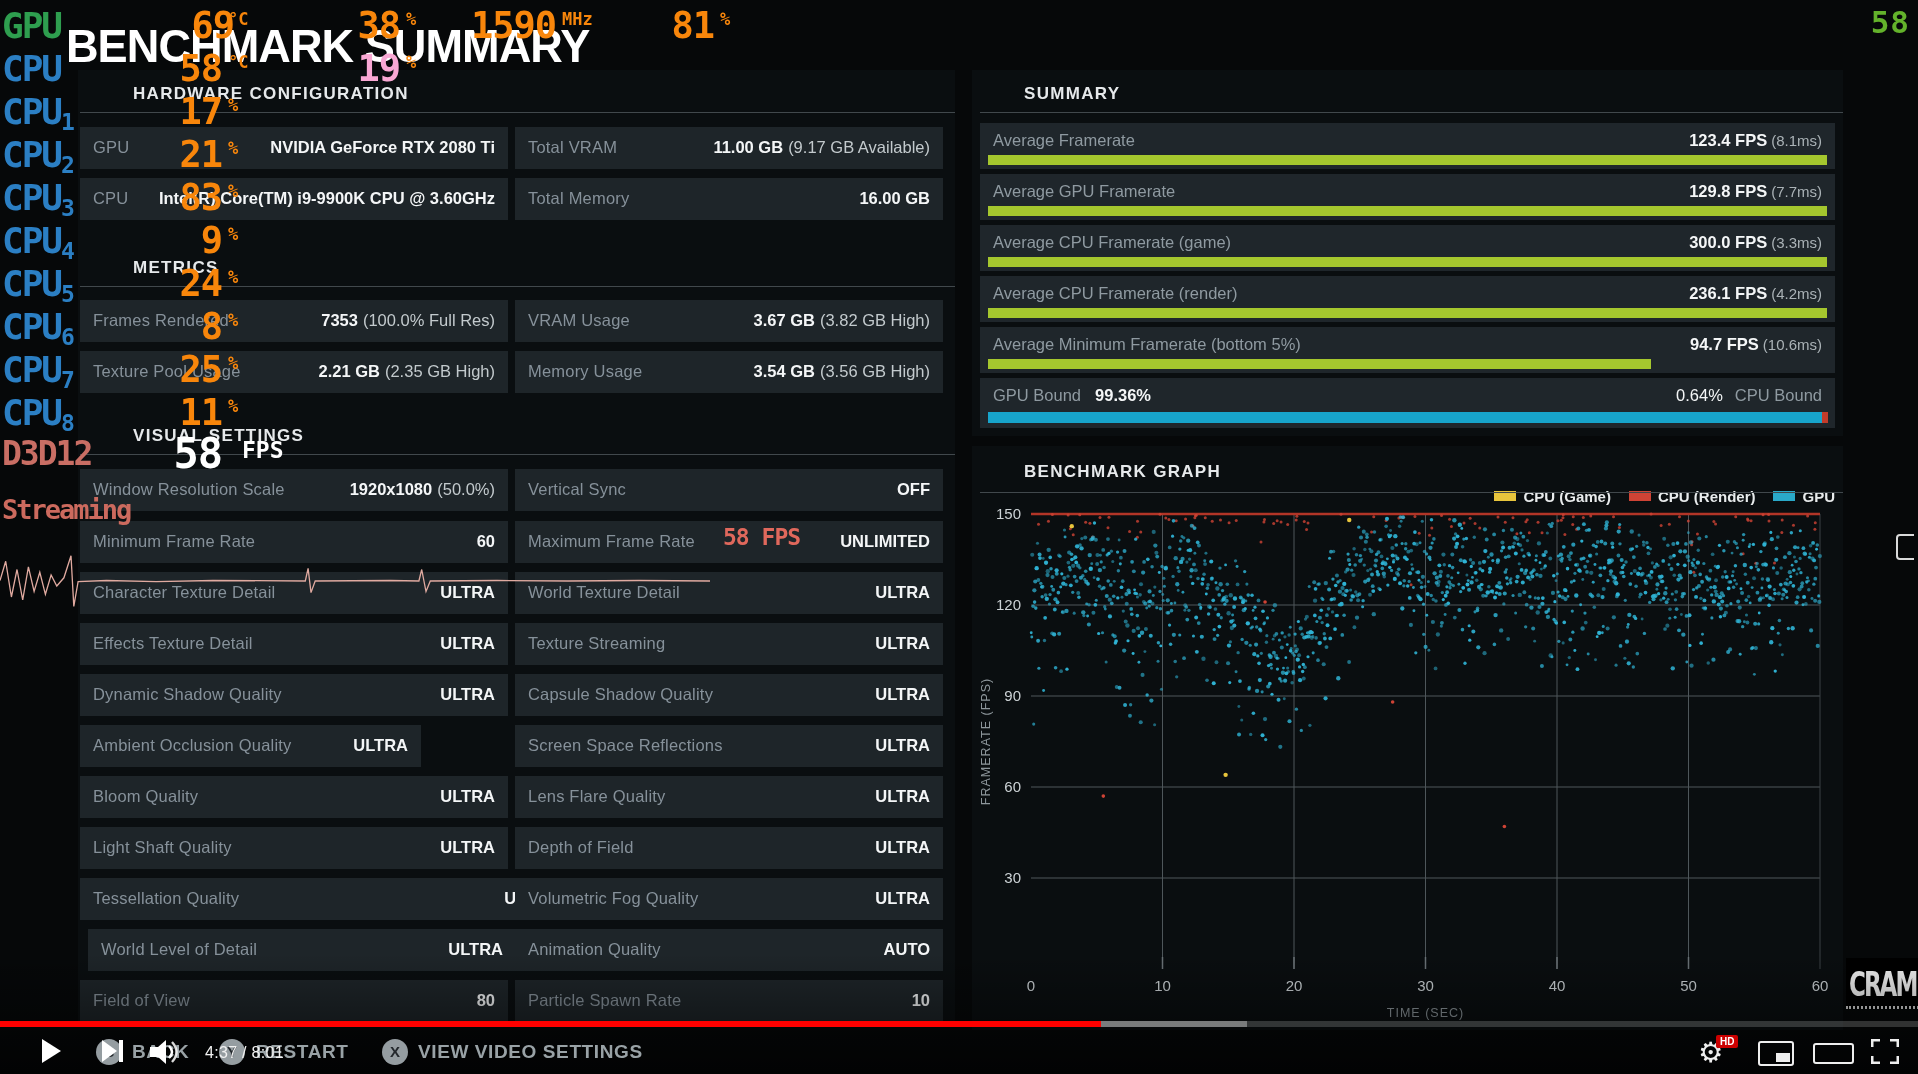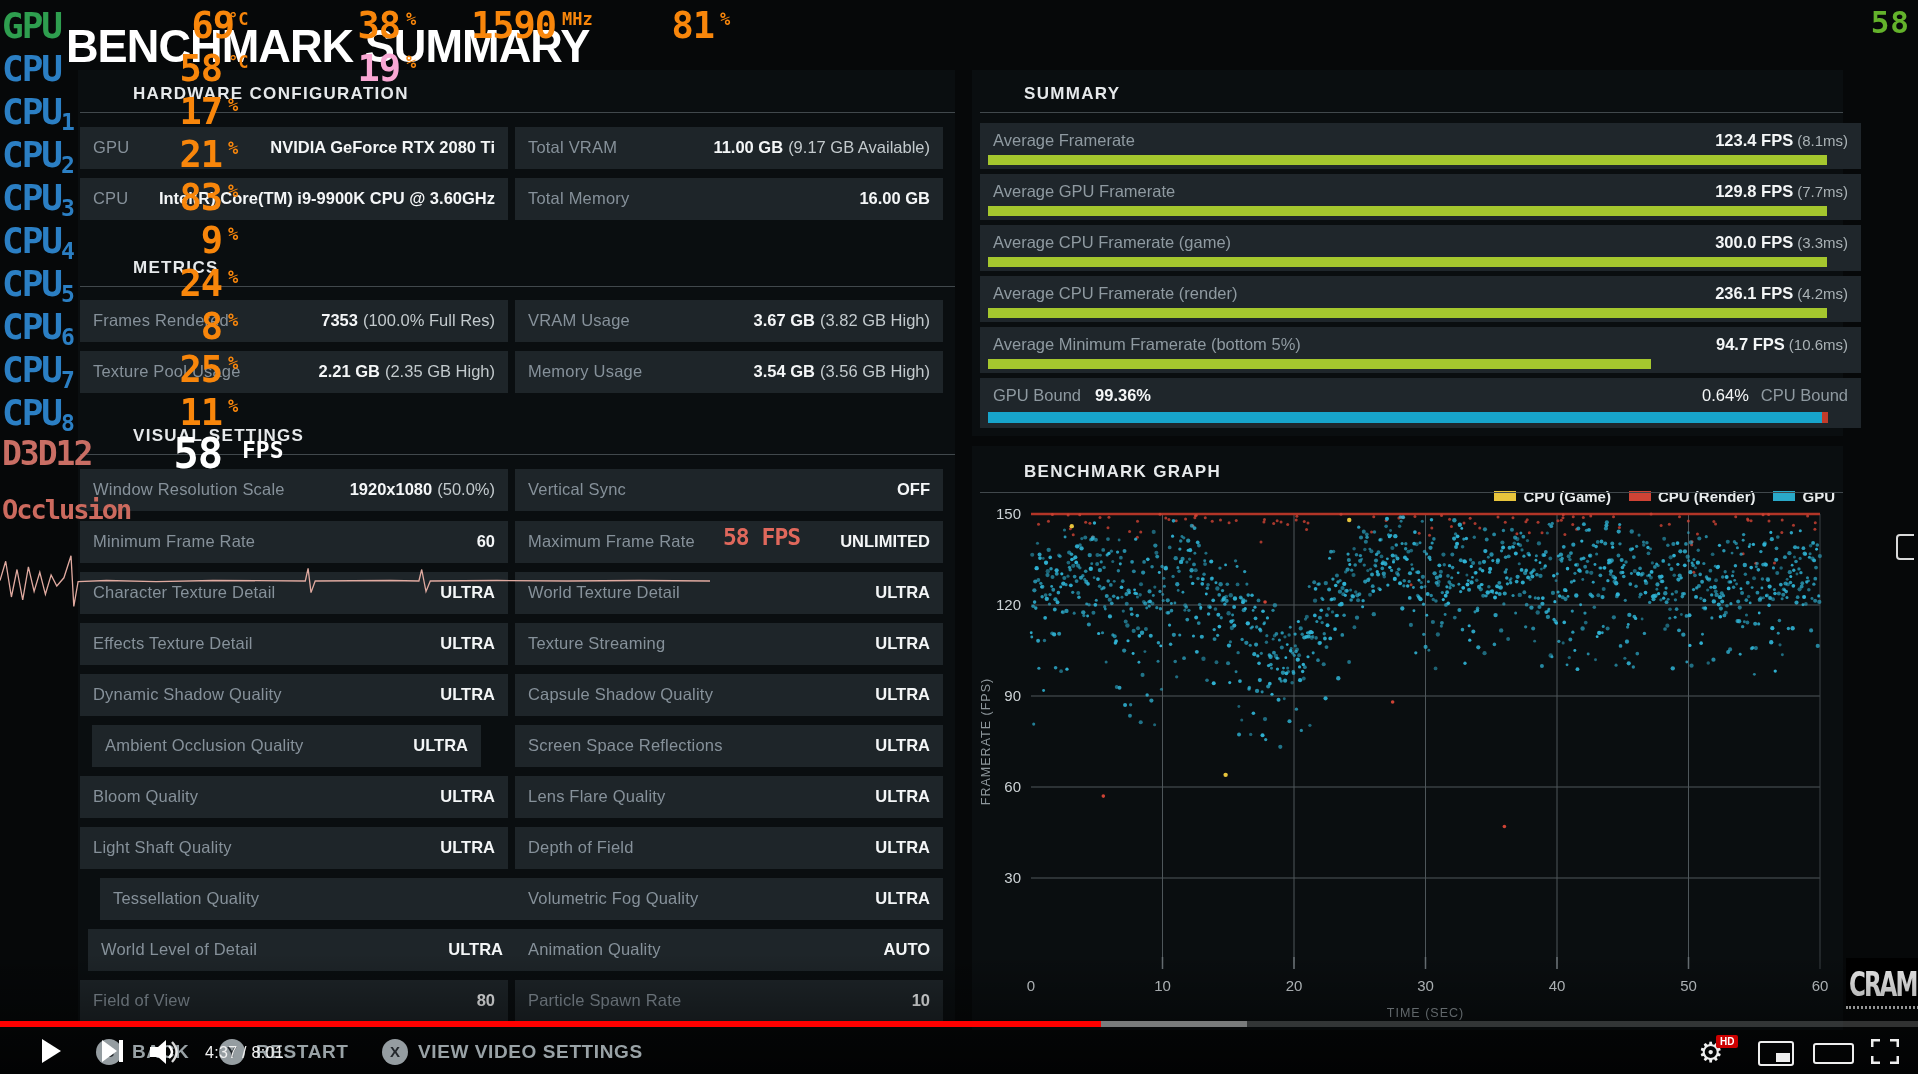--- a/index.html
+++ b/index.html
@@ -10,21 +10,21 @@
   .panel{position:absolute;background:rgba(12,16,19,0.72);}
   .sec-header{position:absolute;color:#e6e9eb;font-size:17px;font-weight:bold;letter-spacing:1.3px;margin-left:41px;}
   .sec-line{position:absolute;height:1px;background:#41484c;}
   .cell{position:absolute;height:42px;background:#1e2529;}
   .cell .lbl{position:absolute;left:13px;top:11px;font-size:16.5px;color:#86919a;letter-spacing:.2px;white-space:nowrap;}
   .cell .val{position:absolute;right:13px;top:11px;font-size:16.5px;color:#f4f6f7;font-weight:bold;white-space:nowrap;}
   .cell .val .note{font-weight:normal;color:#c3cacd;margin-left:5px;}
   .title{position:absolute;left:66px;top:18px;font-size:47px;font-weight:800;color:#ffffff;
          letter-spacing:-1px;transform:scaleX(.96);transform-origin:left;}
   
-  .srow{position:absolute;background:#1f262b;padding-left:26px;}
+  .srow{position:absolute;background:#1f262b;}
   .srow .lbl{position:absolute;left:13px;top:8px;font-size:16.5px;color:#8f9aa1;white-space:nowrap;}
   .srow .val{position:absolute;right:13px;top:8px;font-size:16.5px;color:#f4f6f7;font-weight:bold;white-space:nowrap;}
   .srow .val .note{font-weight:normal;color:#aab2b6;font-size:15px;margin-left:4px;}
   .bar{position:absolute;height:10px;}
   
   .legend{position:absolute;display:flex;align-items:center;gap:18px;}
   .legend .item{display:flex;align-items:center;gap:7px;}
   .legend .sw{width:22px;height:10px;display:inline-block;}
   .legend .tx{color:#e8ebec;font-size:15px;font-weight:bold;}
   
@@ -122,21 +122,21 @@
         <div class="val"><span>ULTRA</span></div>
       </div>
       <div class="cell" style="left: 80px; top: 674px; width: 428px;">
         <div class="lbl">Dynamic Shadow Quality</div>
         <div class="val"><span>ULTRA</span></div>
       </div>
       <div class="cell" style="left: 515px; top: 674px; width: 428px;">
         <div class="lbl">Capsule Shadow Quality</div>
         <div class="val"><span>ULTRA</span></div>
       </div>
-      <div class="cell" style="left: 92px; top: 725px; width: 341px; padding-left: 48px;">
+      <div class="cell" style="left: 80px; top: 725px; width: 341px;">
         <div class="lbl">Ambient Occlusion Quality</div>
         <div class="val"><span>ULTRA</span></div>
       </div>
       <div class="cell" style="left: 515px; top: 725px; width: 428px;">
         <div class="lbl">Screen Space Reflections</div>
         <div class="val"><span>ULTRA</span></div>
       </div>
       <div class="cell" style="left: 80px; top: 776px; width: 428px;">
         <div class="lbl">Bloom Quality</div>
         <div class="val"><span>ULTRA</span></div>
@@ -146,21 +146,21 @@
         <div class="val"><span>ULTRA</span></div>
       </div>
       <div class="cell" style="left: 80px; top: 827px; width: 428px;">
         <div class="lbl">Light Shaft Quality</div>
         <div class="val"><span>ULTRA</span></div>
       </div>
       <div class="cell" style="left: 515px; top: 827px; width: 428px;">
         <div class="lbl">Depth of Field</div>
         <div class="val"><span>ULTRA</span></div>
       </div>
-      <div class="cell" style="left: 80px; top: 878px; width: 492px; margin-left: 20px;">
+      <div class="cell" style="left: 80px; top: 878px; width: 492px;">
         <div class="lbl">Tessellation Quality</div>
         <div class="val"><span>ULTRA</span></div>
       </div>
       <div class="cell" style="left: 515px; top: 878px; width: 428px;">
         <div class="lbl">Volumetric Fog Quality</div>
         <div class="val"><span>ULTRA</span></div>
       </div>
       <div class="cell" style="left: 88px; top: 929px; width: 428px;">
         <div class="lbl">World Level of Detail</div>
         <div class="val"><span>ULTRA</span></div>
@@ -1736,21 +1736,21 @@
       <div class="osd-unit" style="left: 228px; top: 310px; font-size: 17px; color: rgb(248, 134, 11);">%</div>
       <div class="osd-label" style="left: 2px; top: 352px; color: rgb(43, 127, 196); font-size: 36px; line-height: 36px;">CPU<span style="font-size: 23px; vertical-align: -6px; letter-spacing: 0px;">7</span></div>
       <div class="osd-num" style="left: 0px; top: 349px; width: 222px; font-size: 37px; line-height: 42px; color: rgb(248, 134, 11);">25</div>
       <div class="osd-unit" style="left: 228px; top: 353px; font-size: 17px; color: rgb(248, 134, 11);">%</div>
       <div class="osd-label" style="left: 2px; top: 395px; color: rgb(43, 127, 196); font-size: 36px; line-height: 36px;">CPU<span style="font-size: 23px; vertical-align: -6px; letter-spacing: 0px;">8</span></div>
       <div class="osd-num" style="left: 0px; top: 392px; width: 222px; font-size: 37px; line-height: 42px; color: rgb(248, 134, 11);">11</div>
       <div class="osd-unit" style="left: 228px; top: 396px; font-size: 17px; color: rgb(248, 134, 11);">%</div>
       <div class="osd-label" style="left: 2px; top: 436px; color: rgb(201, 110, 100); font-size: 33px; line-height: 36px;">D3D12</div>
       <div class="osd-num" style="left: 0px; top: 433px; width: 222px; font-size: 42px; line-height: 42px; color: rgb(255, 255, 255);">58</div>
       <div class="osd-unit" style="left: 242px; top: 437px; font-size: 23px; color: rgb(255, 255, 255);">FPS</div>
-      <div class="osd-label" style="left: 2px; top: 492px; color: rgb(204, 106, 94); font-size: 27px; line-height: 36px;">Occlusion</div>
+      <div class="osd-label" style="left: 2px; top: 492px; color: rgb(204, 106, 94); font-size: 27px; line-height: 36px;">Streaming</div>
     </div>
   <div class="abs" style="left:723px;top:524px;z-index:42;font-family:'DejaVu Sans Mono',monospace;font-weight:bold;font-size:23px;color:#e0685c;letter-spacing:-1px;">58 FPS</div>
   <svg id="spark" class="abs" style="left:0;top:545px;z-index:42;" width="712" height="70">
       <polyline points="0.0,35.5 5.7,16.3 11.4,52.0 17.0,24.5 22.7,54.8 28.4,21.8 34.1,46.5 39.8,27.3 45.4,49.3 51.1,30.0 56.8,41.0 63.9,32.8 71.0,10.8 73.8,61.4 78.1,36.6 106.5,35.5 156.2,36.6 213.0,35.5 305.3,36.0 308.1,23.4 311.0,47.6 315.2,36.0 390.5,35.5 418.9,36.0 421.7,24.5 426.0,46.5 430.3,36.0 497.0,35.5 568.0,36.0 639.0,35.5 710.0,36.0" fill="none" stroke="#e0aaa0" stroke-width="1.3"></polyline>
     </svg>
 
   <div class="abs" style="right:8px;top:4px;z-index:45;font-family:'DejaVu Sans Mono',monospace;font-weight:bold;font-size:31px;color:#63b22b;letter-spacing:1px;">58</div>
 
   <div class="abs" style="left:1846px;top:958px;z-index:45;color:#f2f2f2;background:#000;padding:4px 3px 2px 3px;
               font-family:'DejaVu Sans',sans-serif;font-weight:bold;font-size:23px;letter-spacing:-2px;

